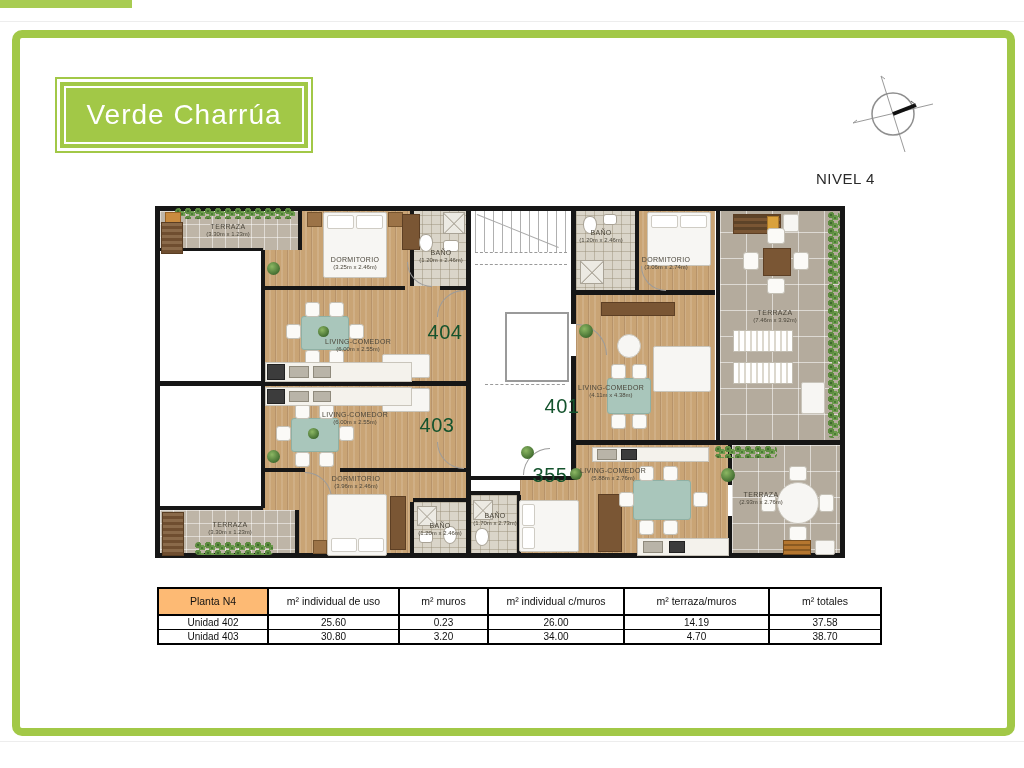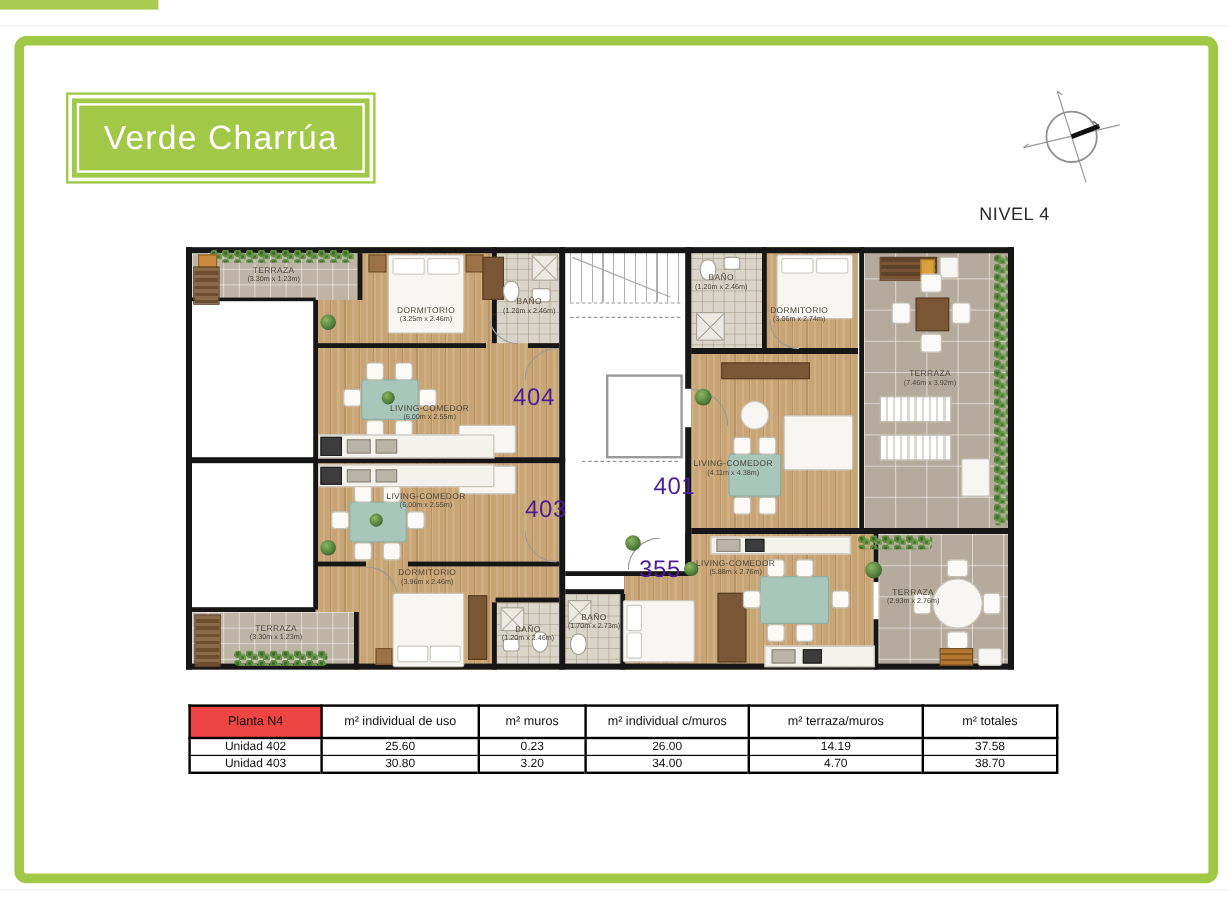--- a/index.html
+++ b/index.html
@@ -41,21 +41,21 @@
           background-image:linear-gradient(rgba(255,255,255,.5) 1px,transparent 1px),
                            linear-gradient(90deg,rgba(255,255,255,.5) 1px,transparent 1px);
           background-size:13px 13px;}
   .void{background:#fff;}
   .wall{background:#161616;}
 
   .rlabel{position:absolute;transform:translate(-50%,-50%);text-align:center;
           color:#4b463b;line-height:1.3;white-space:nowrap;z-index:30;}
   .rlabel .nm{font-size:7px;letter-spacing:.3px;}
   .rlabel .dm{font-size:6px;}
-  .unum{position:absolute;font-size:20px;color:#4c1d95;transform:translate(-50%,-50%);
+  .unum{position:absolute;font-size:20px;color:#14532d;transform:translate(-50%,-50%);
         letter-spacing:.5px;z-index:30;}
 
   .wht{background:#f7f6f3;border:1px solid #c9c5bb;border-radius:2px;}
   .teal{background:#a9c6bb;border:1px solid #8fb0a4;border-radius:3px;}
   .chair{background:#fbfaf7;border:1px solid #c4c0b5;border-radius:3px;}
   .brown{background:#7a5634;border:1px solid #5d3f24;}
   .tanbox{background:#9c7347;border:1px solid #77552f;}
   .pillow{background:#fff;border:1px solid #cfccc4;border-radius:2px;}
   .plant{border-radius:50%;background:radial-gradient(circle at 38% 35%,#8cb763,#3f6a2e 75%);}
   .hedge{background-image:radial-gradient(circle at 3px 3px,#3e6a2d 0 1.5px,#5d8c40 1.5px 3px,rgba(93,140,64,0) 3.5px),
@@ -79,21 +79,21 @@
   .arc-tr{border-left:none;border-bottom:none;border-top-right-radius:100%;}
   .arc-bl{border-right:none;border-top:none;border-bottom-left-radius:100%;}
 
   
   #areas-table{position:absolute;left:157px;top:587px;width:723px;border-collapse:collapse;
                table-layout:fixed;font-size:10px;color:#111;}
   #areas-table th,#areas-table td{border:1px solid #000;border-left-width:2px;border-right-width:2px;
                text-align:center;padding:0;line-height:1;font-weight:normal;}
   #areas-table th{height:25px;font-size:10.5px;border-bottom-width:2px;border-top-width:2px;}
   #areas-table td{height:13px;}
-  #areas-table .hfirst{background:#ef4444;margin-top:47px;}
+  #areas-table .hfirst{background:#fdba74;margin-top:47px;}
   #areas-table{border:2px solid #000;}
 </style>
 </head>
 <body>
 
 <div id="stage">
 
   <div class="hairline" style="top:21px;"></div>
   <div class="hairline" style="top:741px;"></div>
   <div id="page-frame"></div>
@@ -351,21 +351,21 @@
     <div class="rlabel" style="left:456px;top:185px;">
       <div class="nm">LIVING-COMEDOR</div>
       <div class="dm">(4.11m x 4.38m)</div>
     </div>
     <div class="rlabel" style="left:620px;top:110px;">
       <div class="nm">TERRAZA</div>
       <div class="dm">(7.46m x 3.92m)</div>
     </div>
 
     <div class="unum" style="left:290px;top:126px;">404</div>
-    <div class="unum" style="left:300px;top:219px;">403</div>
+    <div class="unum" style="left:282px;top:219px;">403</div>
     <div class="unum" style="left:407px;top:200px;">401</div>
     <div class="unum" style="left:395px;top:269px;">355</div>
   </div>
 
   <table id="areas-table">
     <colgroup>
       <col style="width:110px">
         <col style="width:131px">
         <col style="width:89px">
       <col style="width:136px">

